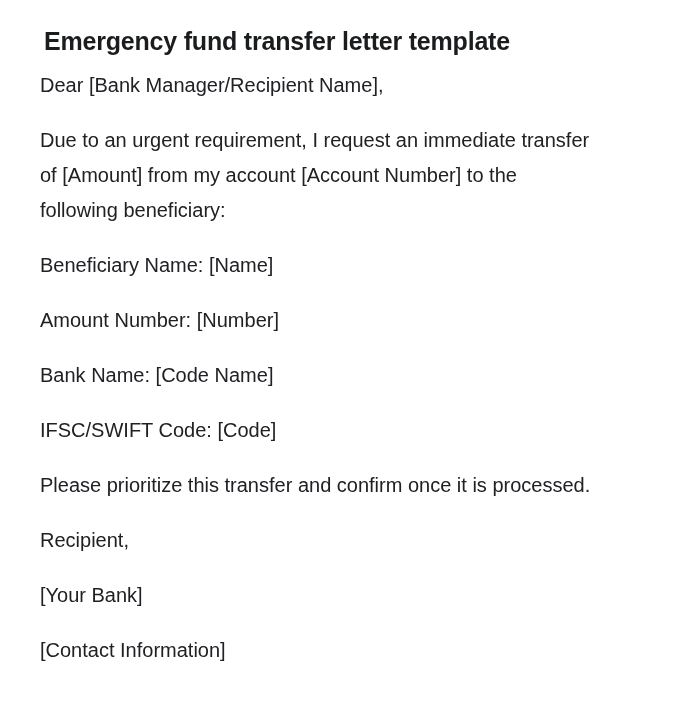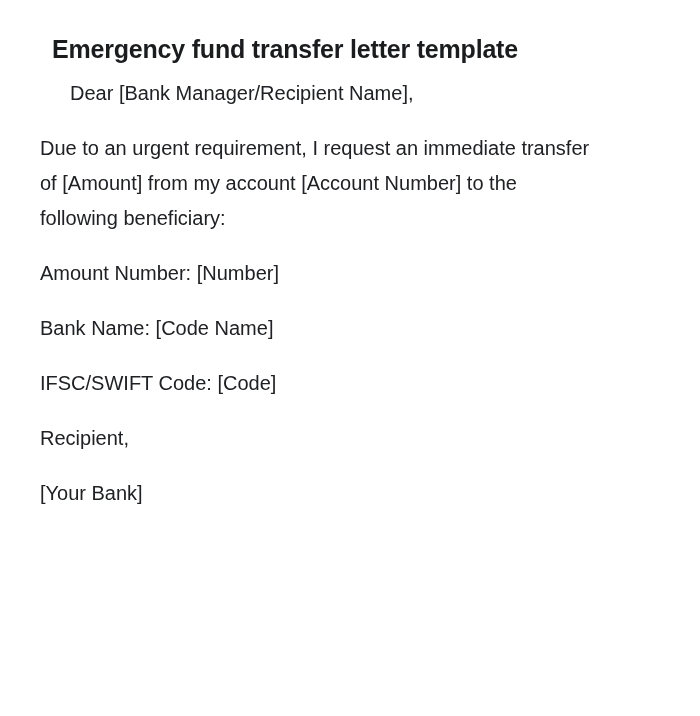--- a/index.html
+++ b/index.html
@@ -14,53 +14,55 @@
     padding: 22px 40px 20px 40px;
     font-family: "Liberation Sans", "DejaVu Sans", sans-serif;
     color: #202124;
     overflow: hidden;
   }
   .letter-title {
     font-size: 25px;
     line-height: 30px;
     font-weight: 700;
     letter-spacing: -0.2px;
-    margin: 12px;
+    margin: 4px;
     color: #1b1c1e;
   }
   .letter-paragraph {
     font-size: 20px;
     line-height: 35px;
     font-weight: 400;
     margin: 20px 0 0 0;
     max-width: 620px;
     white-space: pre-line; 
   }
   .letter-title + .letter-paragraph {
     margin-top: 12px;
-    margin-left: 30px;
   }
 </style>
 </head>
 <body>
 
 <main>
   <h1 class="letter-title">Emergency fund transfer letter template</h1>
 
   <p class="letter-paragraph">Dear [Bank Manager/Recipient Name],</p>
 
   <p class="letter-paragraph">Due to an urgent requirement, I request an immediate transfer
 of [Amount] from my account [Account Number] to the
 following beneficiary:</p>
 
+  <p class="letter-paragraph">Beneficiary Name: [Name]</p>
 
   <p class="letter-paragraph">Amount Number: [Number]</p>
 
   <p class="letter-paragraph">Bank Name: [Code Name]</p>
 
   <p class="letter-paragraph">IFSC/SWIFT Code: [Code]</p>
 
+  <p class="letter-paragraph">Please prioritize this transfer and confirm once it is processed.</p>
 
   <p class="letter-paragraph">Recipient,</p>
 
   <p class="letter-paragraph">[Your Bank]</p>
 
+  <p class="letter-paragraph">[Contact Information]</p>
 </main>
 
 </body></html>

